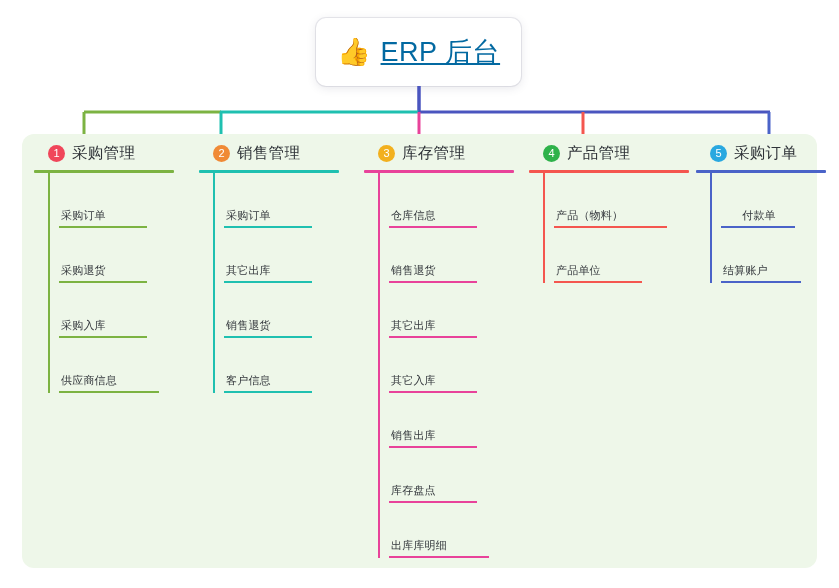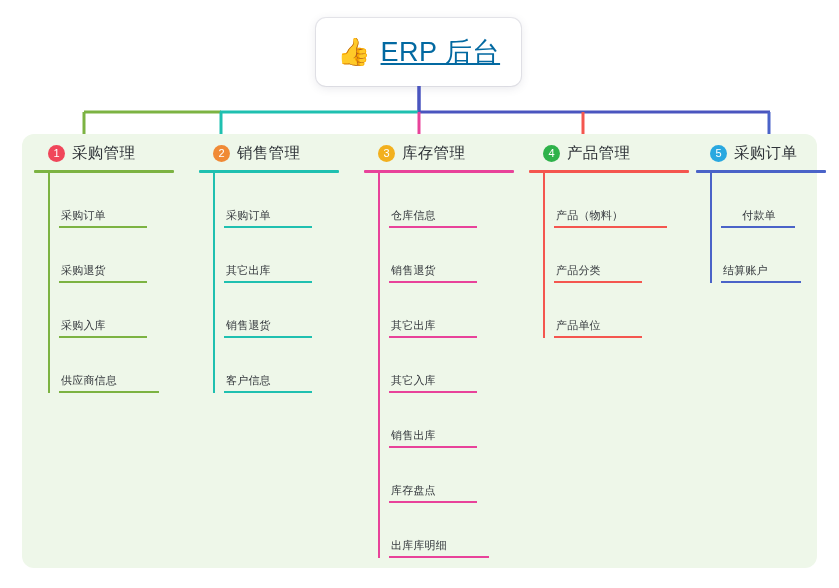--- a/index.html
+++ b/index.html
@@ -244,26 +244,20 @@
     <div class="items">
       <div class="trunk" style="background: rgb(244, 86, 79);"></div>
       <div class="item item-wide">
           <div class="item-inner" style="width:113px;">
             <span class="item-label">产品（物料）</span>
             <div class="item-rule" style="background: rgb(244, 86, 79);"></div>
           </div>
         </div>
       <div class="item">
           <div class="item-inner">
-            <span class="item-label">产品分类</span>
-            <div class="item-rule" style="background: rgb(244, 86, 79);"></div>
-          </div>
-        </div>
-      <div class="item">
-          <div class="item-inner">
             <span class="item-label">产品单位</span>
             <div class="item-rule" style="background: rgb(244, 86, 79);"></div>
           </div>
         </div>
     </div>
   </div>
 
   <div class="col" id="col4" style="left:696px;width:130px;">
     <div class="col-head">
       <span class="badge" style="background: rgb(41, 168, 224);">5</span>

